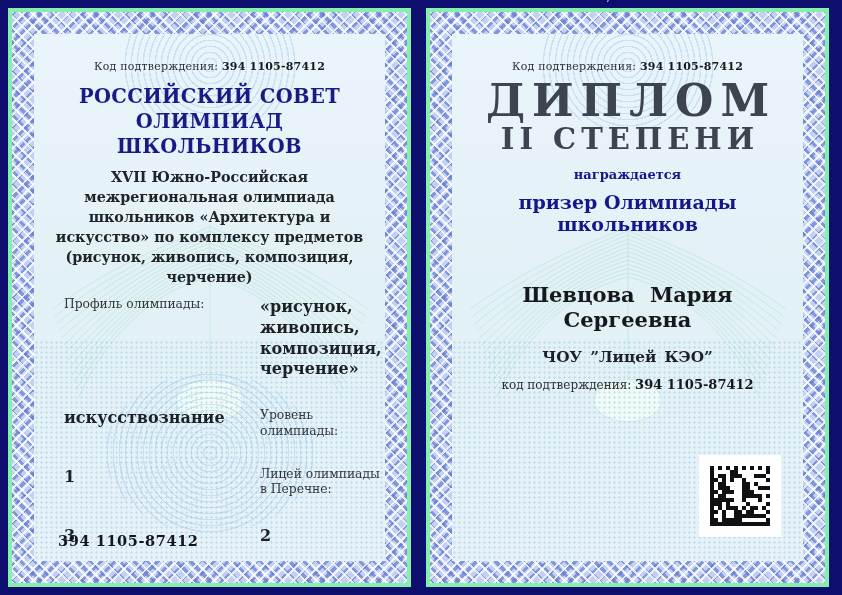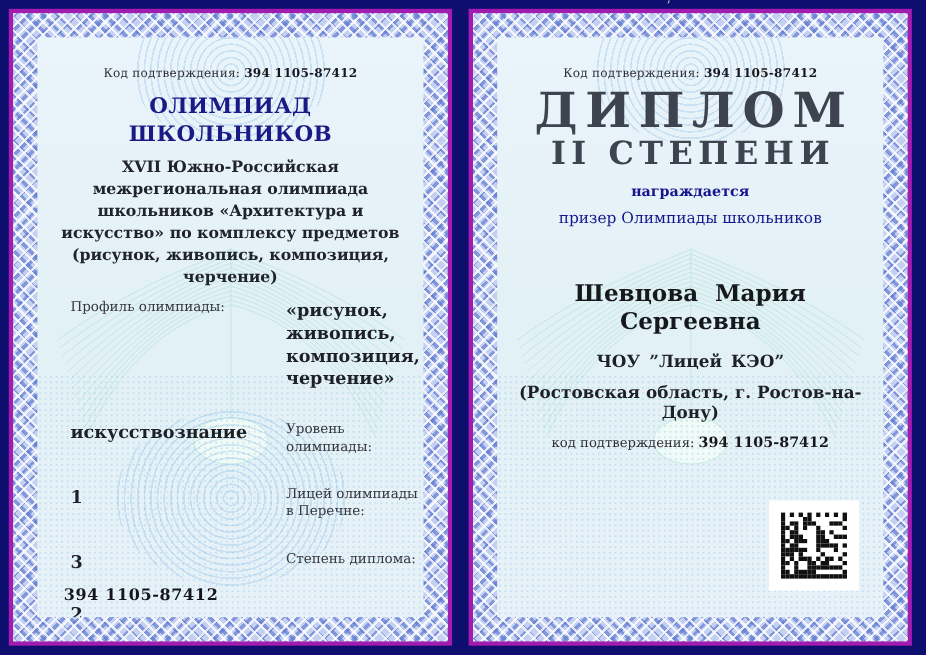--- a/index.html
+++ b/index.html
@@ -9,21 +9,21 @@
     font-family: "DejaVu Serif", "Liberation Serif", serif;
     position: relative;
     overflow: hidden;
   }
   .spread { display: flex; gap: 15px; padding: 8px; }
 
   .page {
     position: relative;
     width: 403px;
     height: 579px;
-    background: #a21caf;
+    background: #86efac;
     flex: 0 0 auto;
   }
   
   .lattice {
     position: absolute;
     inset: 4px;
     background-color: #c4d0f2;
     background-image:
       repeating-linear-gradient(45deg,  rgba(255,255,255,.78) 0 2px, rgba(0,0,0,0) 2px 8px),
       repeating-linear-gradient(135deg, rgba(255,255,255,.78) 0 2px, rgba(0,0,0,0) 2px 8px),
@@ -89,21 +89,21 @@
   .diploma-title {
     margin-top: 6px;
     font-size: 44px; font-weight: bold; line-height: 1.02;
     color: #3d4450; letter-spacing: 7px; text-indent: 7px;
   }
   .diploma-degree {
     font-size: 29px; font-weight: bold; line-height: 1.05;
     color: #3d4450; letter-spacing: 5px; text-indent: 5px;
   }
   .awarded { margin-top: 13px; font-size: 13px; font-weight: bold; color: #15158c; }
-  .awardee-status { margin-top: 9px; font-size: 14px; font-weight: normal; color: #15158c; }
+  .awardee-status { margin-top: 9px; font-size: 19px; font-weight: bold; color: #15158c; }
   .recipient { margin-top: 47px; font-size: 21px; font-weight: bold; color: #16181e; word-spacing: 8px; }
   .grade-note { margin-top: 12px; font-size: 14.3px; font-weight: bold; color: #1d2026; word-spacing: 2px; }
   .school { margin-top: 16px; font-size: 15.3px; font-weight: bold; color: #1d2026; word-spacing: 3px; }
   .location { margin-top: 10px; font-size: 15.3px; font-weight: bold; color: #1d2026; }
   .code2 { margin-top: 11px; font-size: 12px; color: #2e2e34; }
   .code2 b { font-size: 13px; color: #17171c; }
 
   .qr-box {
     position: absolute; right: 22px; bottom: 24px;
     width: 82px; height: 82px; background: #ffffff;
@@ -162,34 +162,34 @@
       <div class="rosette rosette-bottom"></div>
       <div class="speckle"></div>
 
       <div class="content">
         <div class="code-line">
           <span>Код подтверждения:</span>
           <b>394 1105-87412</b>
         </div>
 
         <div class="org-title">
+          <div>РОССИЙСКИЙ СОВЕТ</div>
           <div>ОЛИМПИАД ШКОЛЬНИКОВ</div>
         </div>
 
         <div class="olymp-desc">XVII Южно-Российская межрегиональная олимпиада школьников «Архитектура и искусство» по комплексу предметов (рисунок, живопись, композиция, черчение)</div>
 
         <div class="details">
           <div class="lbl">Профиль олимпиады:</div>
           <div class="val">«рисунок, живопись, композиция, черчение»</div>
           <div class="val">искусствознание</div>
           <div class="lbl">Уровень олимпиады:</div>
           <div class="val">1</div>
           <div class="lbl">Лицей олимпиады в Перечне:</div>
           <div class="val">3</div>
-          <div class="lbl">Степень диплома:</div>
           <div class="val">2</div>
         </div>
 
         <div class="serial">394 1105-87412</div>
       </div>
     </div>
   </div>
 
   <div class="page">
     <div class="lattice"></div>
@@ -235,21 +235,20 @@
 
         <div class="diploma-title">ДИПЛОМ</div>
         <div class="diploma-degree">II СТЕПЕНИ</div>
 
         <div class="awarded">награждается</div>
         <div class="awardee-status">призер Олимпиады школьников</div>
 
         <div class="recipient">Шевцова Мария Сергеевна</div>
 
         <div class="school">ЧОУ ”Лицей КЭО”</div>
-        <div class="location">(Ростовская область, г. Ростов-на-Дону)</div>
 
         <div class="code2">
           <span>код подтверждения:</span>
           <b>394 1105-87412</b>
         </div>
 
         <div class="qr-box">
           <div class="qr-grid" id="qr">
               <div class="c1"></div>
               <div class="c0"></div>

